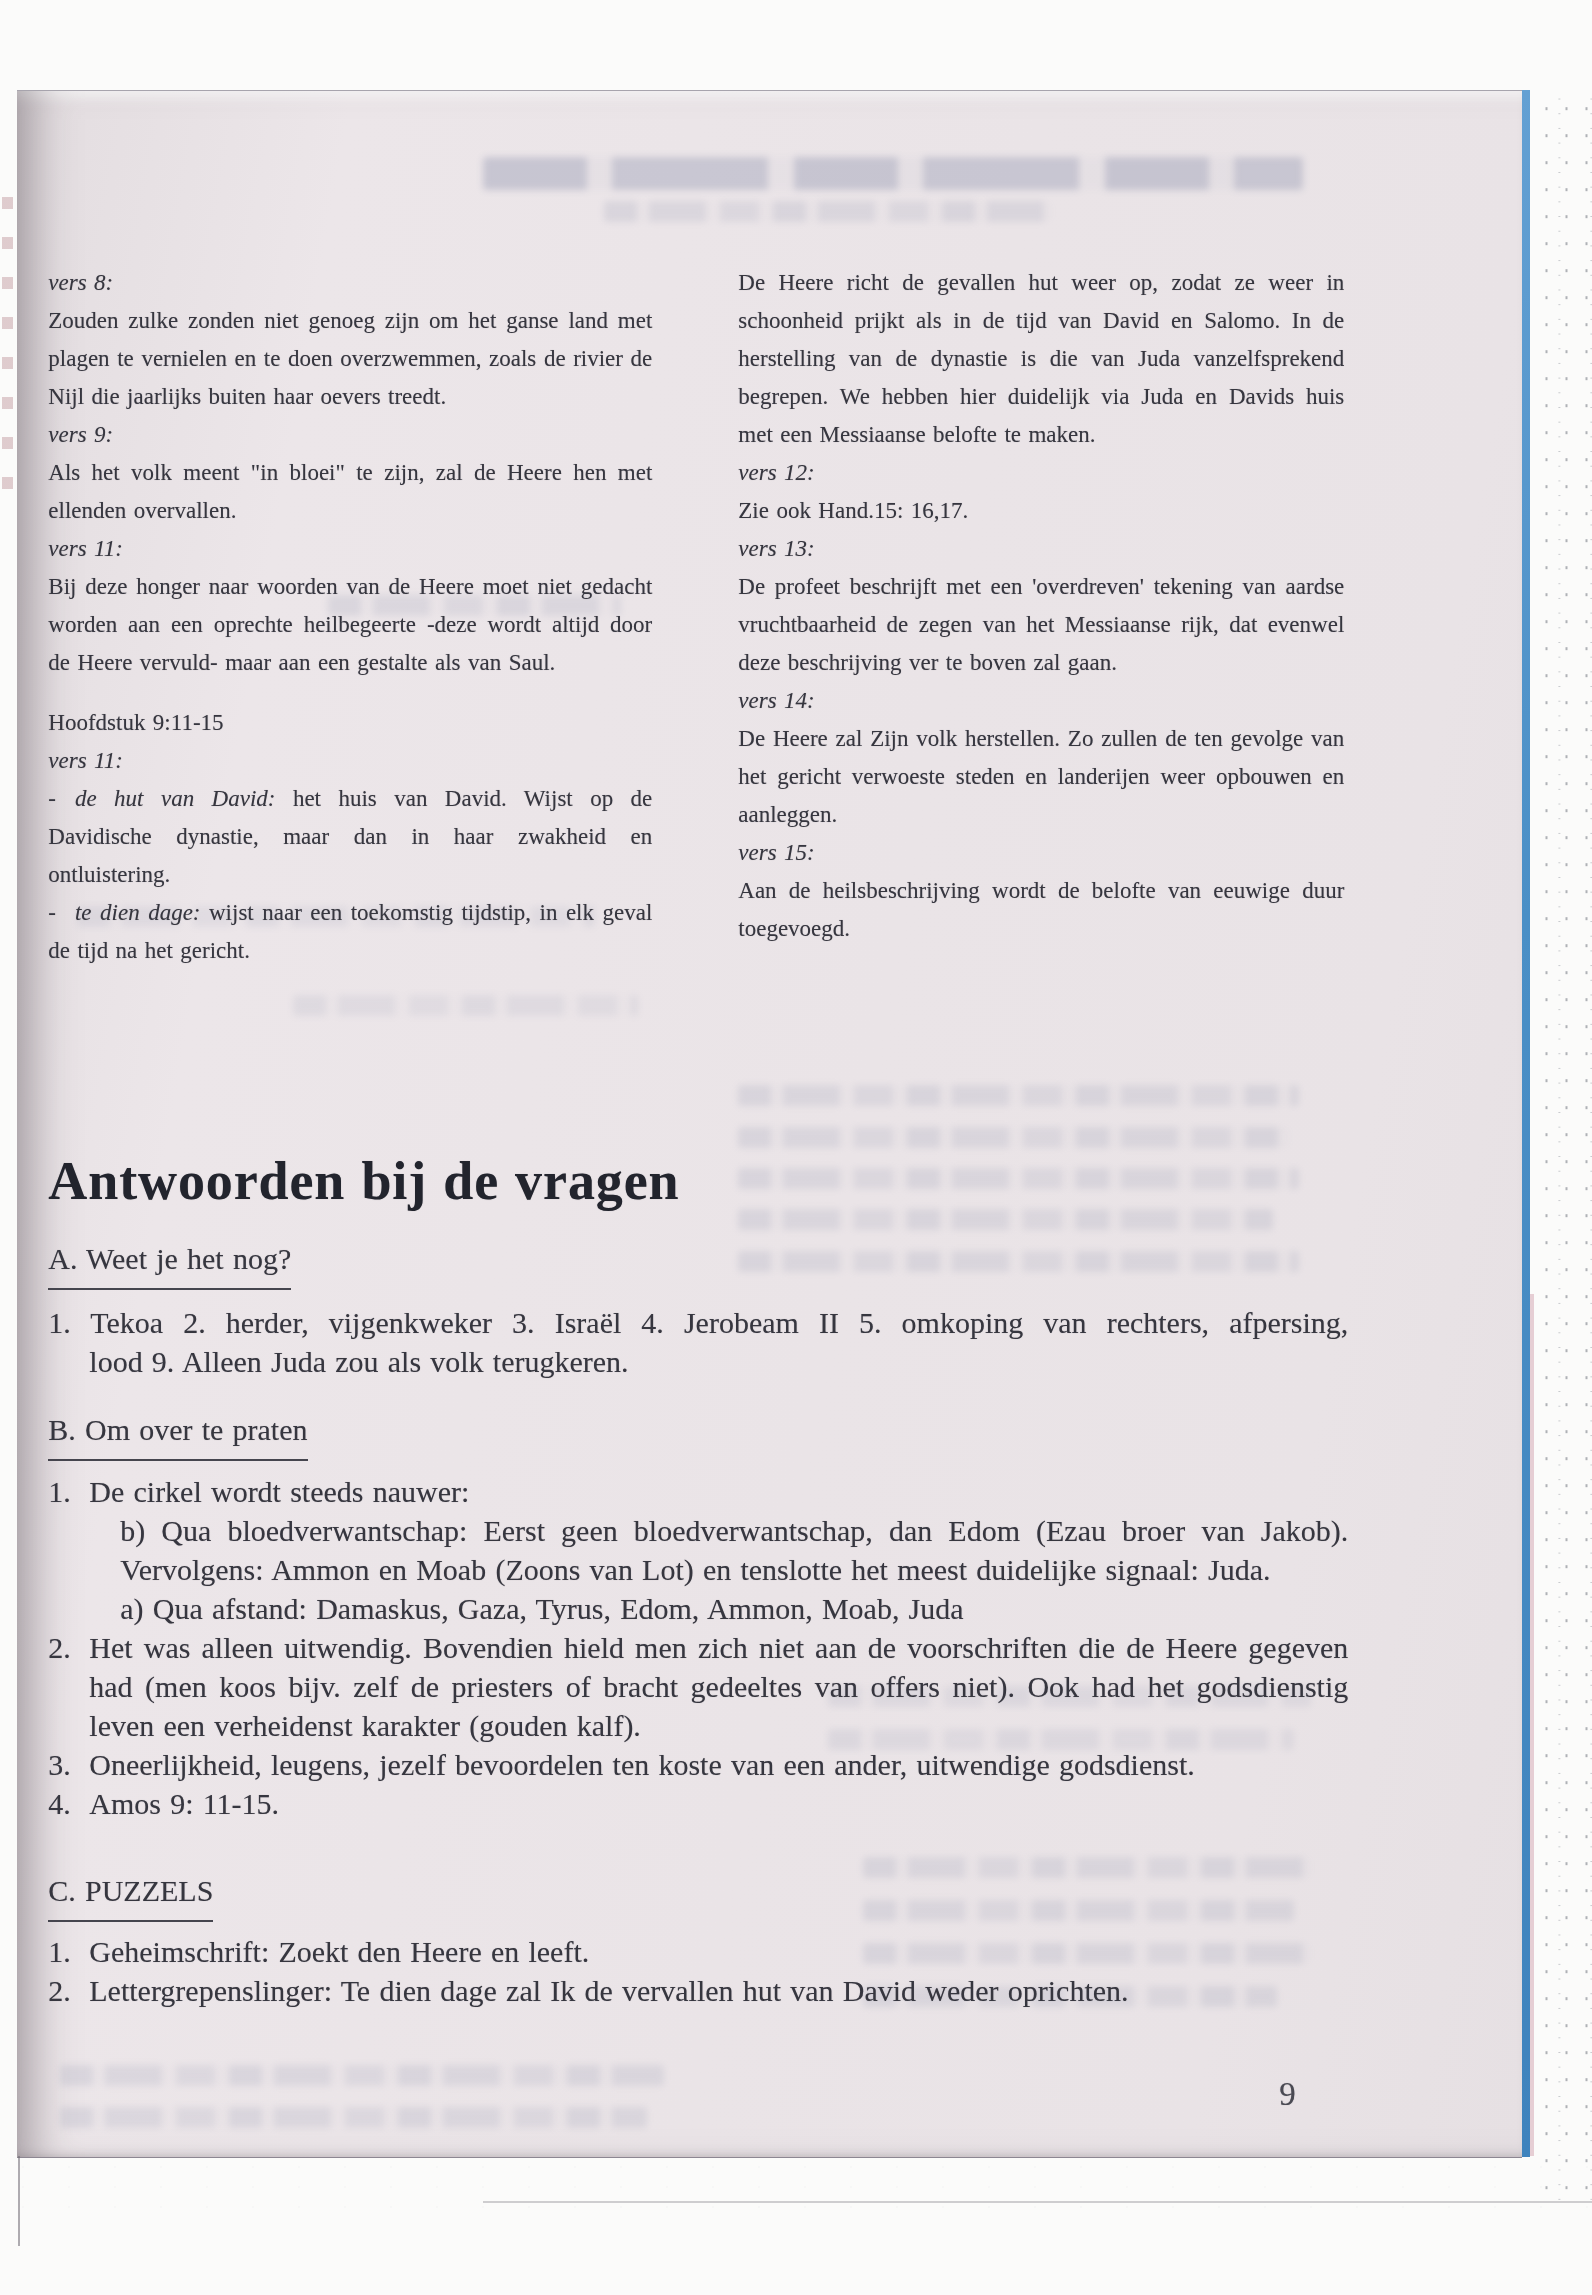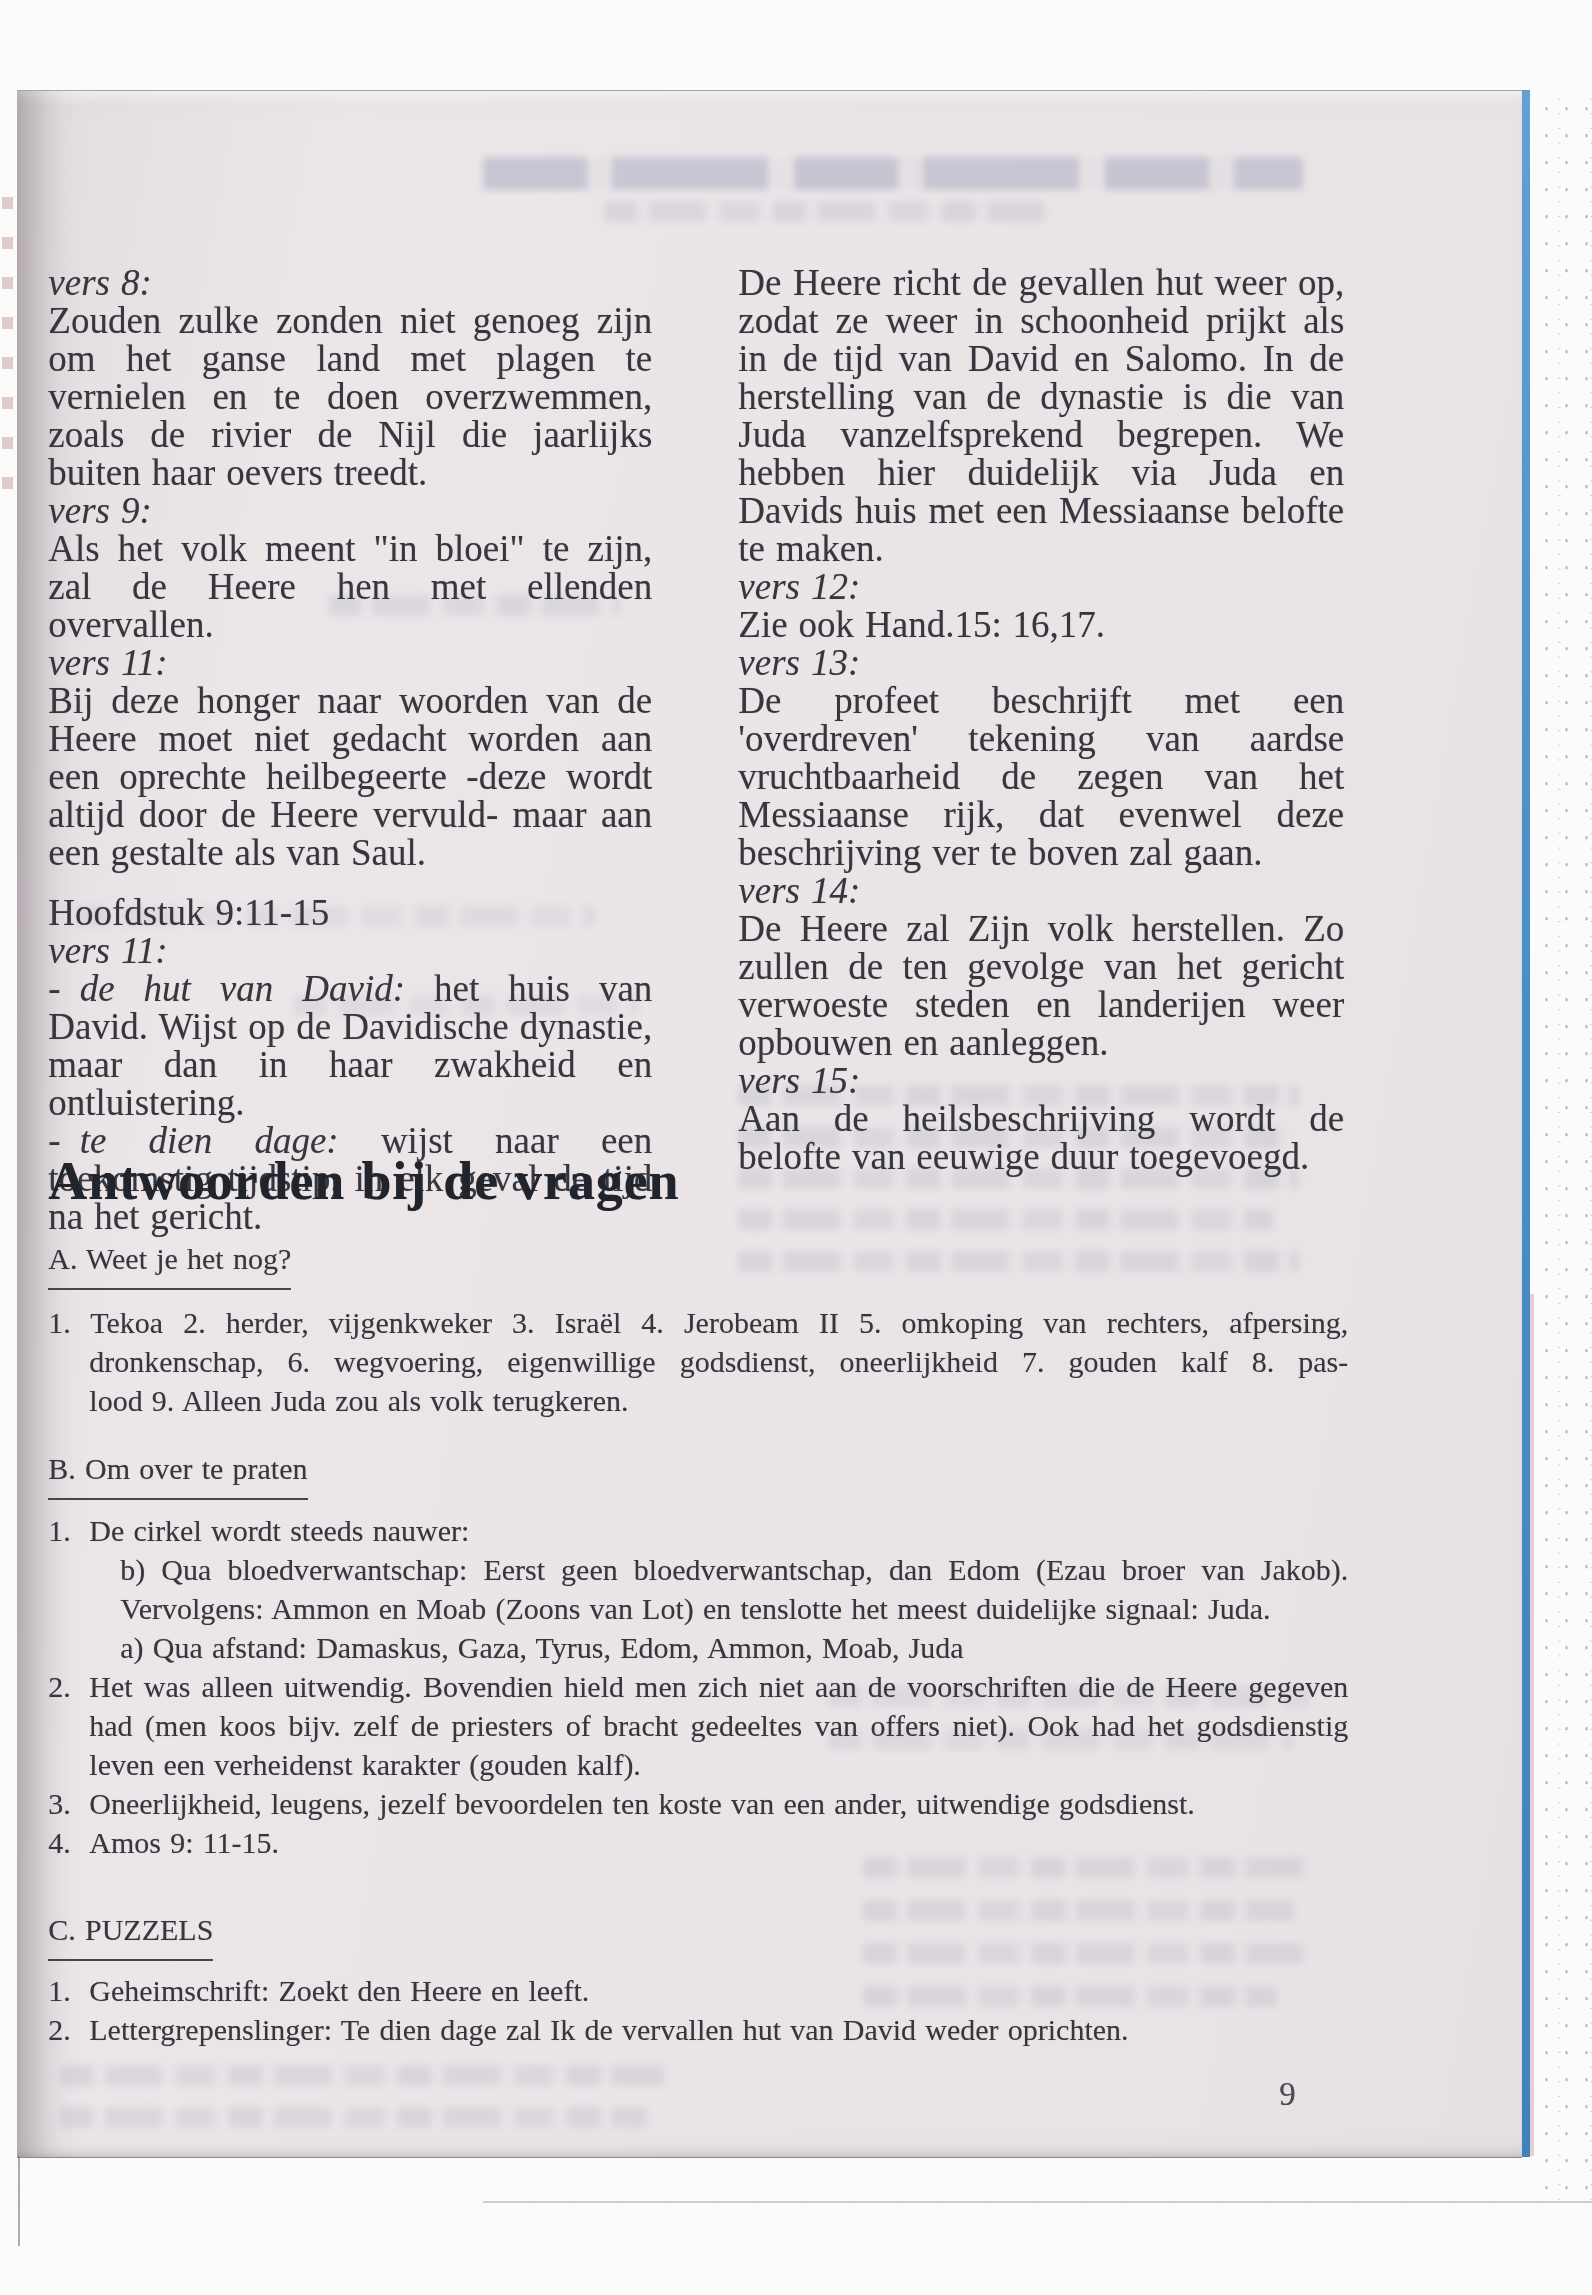--- a/index.html
+++ b/index.html
@@ -40,21 +40,21 @@
       rgba(125,133,162,0.55) 0 33px, rgba(125,133,162,0.08) 33px 45px,
       rgba(125,133,162,0.50) 45px 102px, rgba(125,133,162,0.06) 102px 116px,
       rgba(125,133,162,0.45) 116px 155px, rgba(125,133,162,0.08) 155px 169px);}
   .ghost.big{height:33px;opacity:.40;
     background-image:repeating-linear-gradient(90deg,
       rgba(98,108,146,0.65) 0 104px, rgba(98,108,146,0.10) 104px 129px,
       rgba(98,108,146,0.62) 129px 285px, rgba(98,108,146,0.08) 285px 311px);}
 
   
   .col,.answers,.page-num{color:#36363f;text-shadow:0 0 0.9px rgba(50,50,60,0.35);}
-  .col{position:absolute;font-size:37px;line-height:38px;word-spacing:1.7px;}
+  .col{position:absolute;font-size:23px;line-height:38px;word-spacing:1.7px;}
   .col-left{left:31px;top:173px;width:604px;}
   .col-right{left:721px;top:173px;width:606px;}
   .para{margin:0;text-align:justify;}
   .vers{font-style:italic;}
   .chapter{margin-top:22px;}
   .dash{margin-right:19px;}
   .it{font-style:italic;}
 
   .answers{position:absolute;left:31px;top:1055px;width:1300px;font-size:30px;line-height:39px;word-spacing:1.7px;}
   .ans-title{margin:0;font-size:54px;line-height:71px;font-weight:bold;color:#22242d;letter-spacing:0.9px;}
@@ -124,21 +124,20 @@
     <div class="vers">vers 15:</div>
     <p class="para">Aan de heilsbeschrijving wordt de belofte van eeuwige duur toegevoegd.</p>
   </div>
 
   <div class="answers">
     <h1 class="ans-title">Antwoorden bij de vragen</h1>
 
     <div class="sec-head"><span class="underlined">A. Weet je het nog?</span></div>
     <div class="a-lines">
       <div class="a-line jfull">1. Tekoa 2. herder, vijgenkweker 3. Israël 4. Jerobeam II 5. omkoping van rechters, afpersing,</div>
-      <div class="a-line jfull indent">dronkenschap, 6. wegvoering, eigenwillige godsdienst, oneerlijkheid 7. gouden kalf 8. pas-</div>
       <div class="a-line indent">lood 9. Alleen Juda zou als volk terugkeren.</div>
     </div>
 
     <div class="sec-head mt-b"><span class="underlined">B. Om over te praten</span></div>
     <div class="blist">
       <div class="bitem">
         <div class="num">1.</div>
         <div class="bodytext">
           <div>De cirkel wordt steeds nauwer:</div>
           <div class="sub just">b) Qua bloedverwantschap: Eerst geen bloedverwantschap, dan Edom (Ezau broer van Jakob). Vervolgens: Ammon en Moab (Zoons van Lot) en tenslotte het meest duidelijke signaal: Juda.</div>

